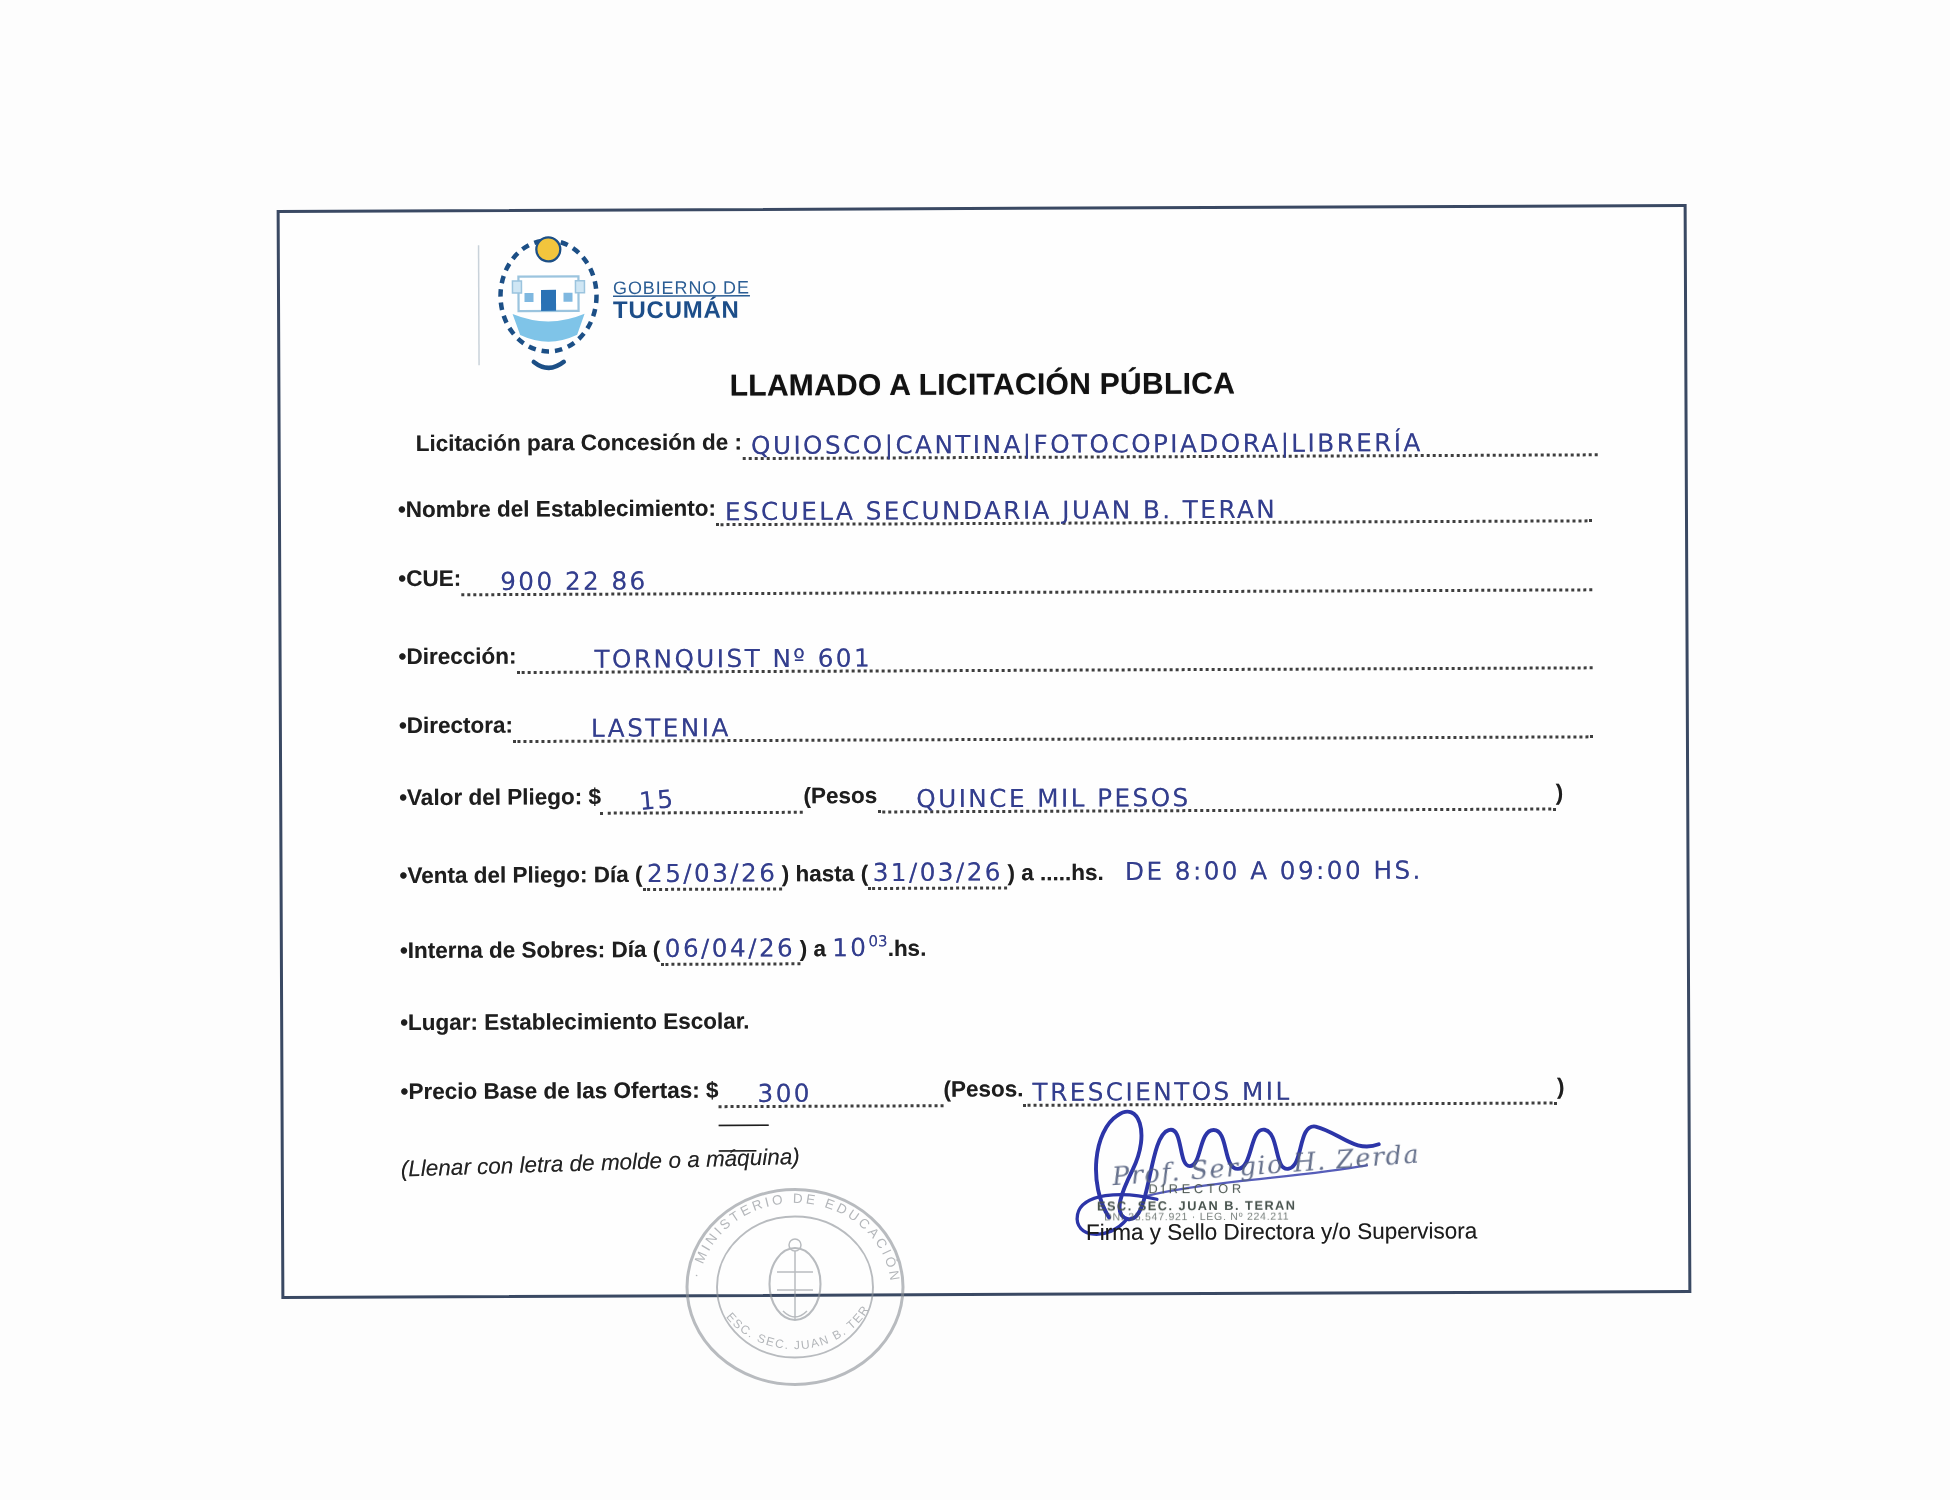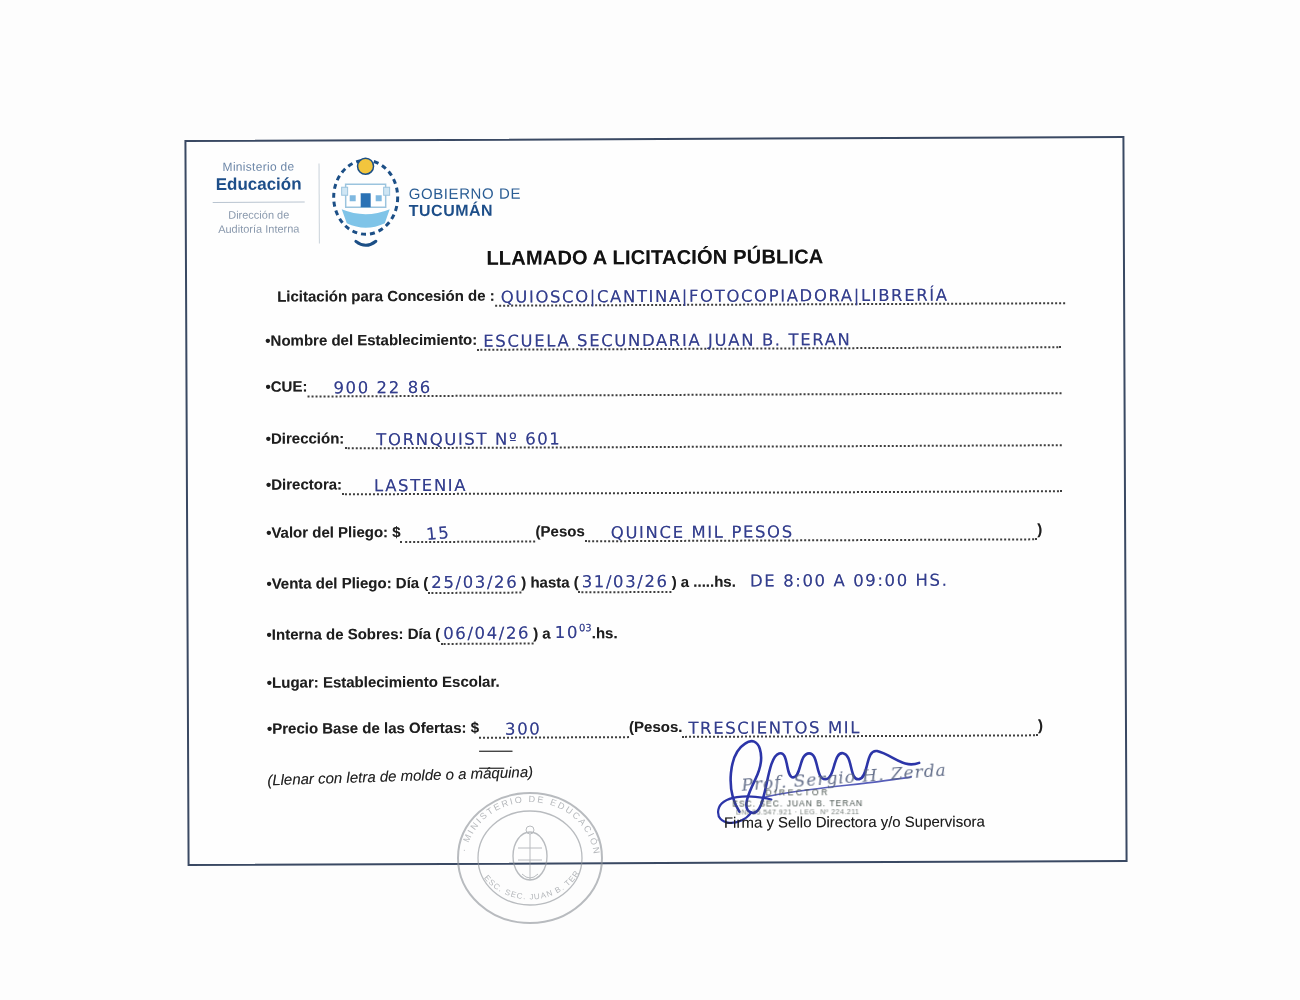--- a/index.html
+++ b/index.html
@@ -10,38 +10,38 @@
 
   
   .ministry{position:absolute;left:14px;top:18px;width:116px;text-align:center;}
   .min-small{font-size:12px;color:#6d87a8;letter-spacing:.3px;}
   .min-bold{font-size:17px;font-weight:bold;color:#1d4e89;margin-top:1px;}
   .min-divider{width:92px;margin:7px auto 6px auto;border-top:1px solid #b9c4d0;}
   .min-sub{font-size:11px;color:#8a99ad;line-height:1.25;}
   .vline{position:absolute;left:132px;top:22px;height:80px;border-left:1px solid #c9d2da;}
   .logo{position:absolute;left:142px;top:12px;width:74px;height:100px;}
   .gov{position:absolute;left:222px;top:44px;}
-  .gov1{font-size:15px;color:#2a5d94;letter-spacing:.6px;}
+  .gov1{font-size:12px;color:#2a5d94;letter-spacing:.6px;text-decoration:underline;}
   .gov2{font-size:16px;font-weight:bold;color:#1d4e89;letter-spacing:.5px;margin-top:0px;}
 
   .title{position:absolute;left:0;right:0;top:106px;text-align:center;
          font-size:20px;font-weight:bold;color:#121212;letter-spacing:.2px;
          text-shadow:0 0 .5px rgba(20,20,20,.45);}
 
   
   .row{position:absolute;display:flex;align-items:baseline;white-space:pre;
        font-size:15px;font-weight:bold;color:#1e1e1e;
        text-shadow:0 0 .4px rgba(25,25,25,.4);}
   .fill{position:relative;flex:1;height:18px;border-bottom:2px dotted #3e3e3e;}
   .fill-num{flex:0 0 135px;}
   .fill-num2{flex:0 0 150px;text-decoration:underline;}
   .hw{font-family:"DejaVu Sans",sans-serif;color:#333e8e;letter-spacing:1.6px;
       font-size:16.5px;font-weight:500;text-shadow:0 0 .4px rgba(45,52,130,.55);}
   .fill .hw{position:absolute;bottom:-2px;white-space:nowrap;}
-  .off-sm{left:6px;} .off-md{left:26px;} .off-lg{left:32px;}
+  .off-sm{left:6px;} .off-md{left:26px;} .off-lg{left:52px;}
   .hw-inline{display:inline-block;text-align:right;}
   .hw-underline{border-bottom:2px dotted #3e3e3e;padding:0 3px;}
   .hw-slant{display:inline-block;transform:rotate(-5deg);}
   .hw-sup{font-size:10px;vertical-align:super;letter-spacing:0;}
   .hw-gap{margin-left:10px;}
 
   .r-concesion{top:146px;left:90px;right:58px;}
   .r-nombre{top:190px;left:78px;right:62px;}
   .r-cue{top:236px;left:78px;right:62px;}
   .r-direccion{top:288px;left:78px;right:62px;}
@@ -58,40 +58,33 @@
         font-size:15px;color:#1c1c1c;font-weight:500;text-shadow:0 0 .4px rgba(25,25,25,.4);}
 
   
   .sig-svg{position:absolute;left:516px;top:588px;width:230px;height:104px;}
   .name-stamp{position:absolute;left:552px;top:628px;font-family:"DejaVu Serif",serif;
         font-style:italic;font-size:17px;color:#55617f;transform:rotate(-4deg);
         opacity:.9;filter:blur(.3px);letter-spacing:1px;white-space:nowrap;}
   .stamp-lines{position:absolute;left:516px;top:648px;width:185px;text-align:center;
         color:#47524d;filter:blur(.3px);line-height:1.25;}
   .sl1{font-size:8.5px;letter-spacing:2.5px;}
-  .sl2{font-size:8.5px;font-weight:normal;letter-spacing:1px;text-align:center;}
+  .sl2{font-size:8.5px;font-weight:bold;letter-spacing:1px;text-align:center;}
   .sl3{font-size:7px;opacity:.75;letter-spacing:.5px;}
 
   
   .round-stamp{position:absolute;left:452px;top:786px;width:156px;height:142px;
         opacity:.6;filter:blur(.35px);}
 </style>
 </head>
 <body>
 
 <div class="page">
   <div class="doc">
 
-    <div class="ministry">
-      <div class="min-small">Ministerio de</div>
-      <div class="min-bold">Educación</div>
-      <div class="min-divider"></div>
-      <div class="min-sub">Dirección de</div>
-      <div class="min-sub">Auditoría Interna</div>
-    </div>
     <div class="vline"></div>
 
     <div class="logo">
       <svg viewBox="0 0 74 100" width="74" height="100">
         <ellipse cx="37" cy="44" rx="32" ry="37" fill="none" stroke="#1c4f86" stroke-width="3" stroke-dasharray="5 4"></ellipse>
         <circle cx="37" cy="13" r="8" fill="#f2c53d" stroke="#1c4f86" stroke-width="1.5"></circle>
         <rect x="17" y="31" width="40" height="23" fill="#ffffff" stroke="#9bc4de" stroke-width="1.5"></rect>
         <rect x="32" y="40" width="10" height="14" fill="#2a72b5"></rect>
         <rect x="21" y="42" width="6" height="6" fill="#7fb8e0"></rect>
         <rect x="47" y="42" width="6" height="6" fill="#7fb8e0"></rect>

